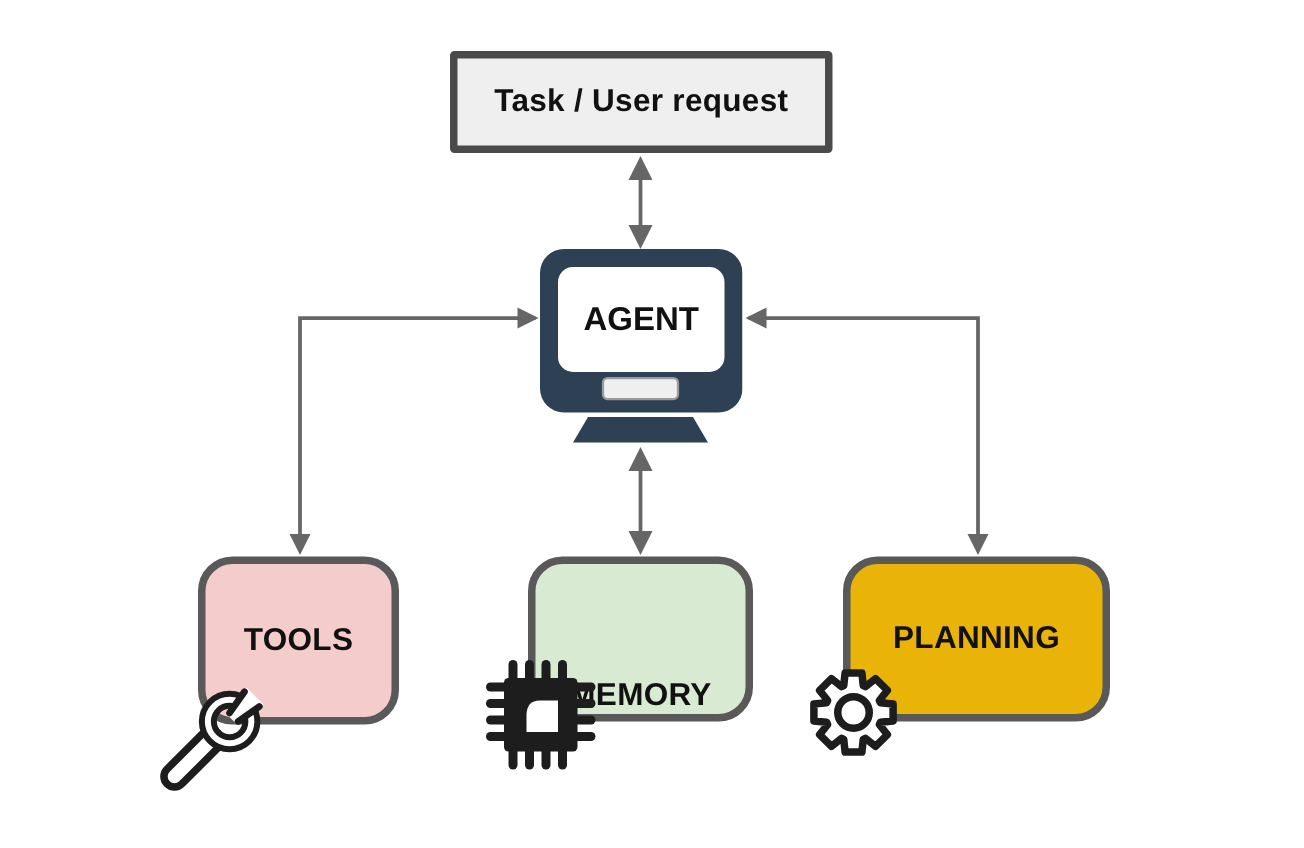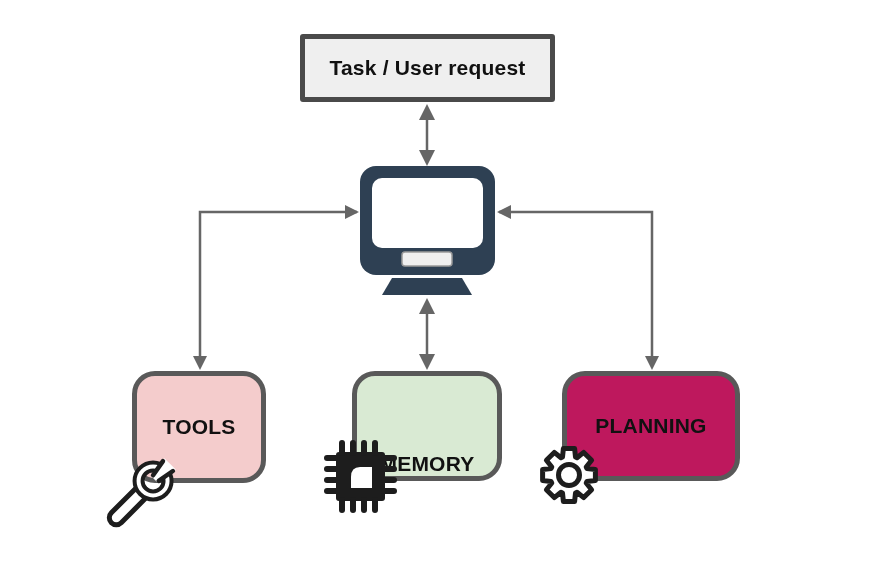--- a/index.html
+++ b/index.html
@@ -55,31 +55,32 @@
     <span class="node-label">Task / User request</span>
   </div>
 
   <div class="agent-wrap">
     <svg width="135" height="132" viewBox="0 0 135 132">
       <rect x="0" y="0" width="135" height="109" rx="16" fill="#2e4053" style="fill: rgb(46, 64, 83);"></rect>
       <rect x="12" y="12" width="111" height="70" rx="10" fill="#ffffff"></rect>
       <rect x="42" y="86" width="50" height="14" rx="3" fill="#efefef" stroke="#9a9a9a" stroke-width="1.5"></rect>
       <polygon points="32,112 102,112 112,129 22,129" fill="#2e4053" style="fill: rgb(46, 64, 83);"></polygon>
     </svg>
+    <div class="agent-label">AGENT</div>
   </div>
 
   <div class="node module tools-box" style="background-color: rgb(244, 204, 204);">
     <span class="node-label">TOOLS</span>
   </div>
 
   <div class="node module memory-box" style="background-color: rgb(217, 234, 211); align-items: flex-end;">
     <span class="node-label">MEMORY</span>
   </div>
 
-  <div class="node module planning-box" style="background-color: #be185d;">
+  <div class="node module planning-box" style="background-color: #eab308;">
     <span class="node-label">PLANNING</span>
   </div>
 
   <svg class="corner-icon wrench-pos" width="96" height="96" viewBox="0 0 96 96">
     <g transform="translate(46,52) rotate(45)">
       <line x1="0" y1="8" x2="0" y2="42" stroke="#1d1d1d" stroke-width="19" stroke-linecap="round"></line>
       <line x1="0" y1="8" x2="0" y2="42" stroke="#ffffff" stroke-width="9" stroke-linecap="round"></line>
       <circle cx="0" cy="-10" r="14.5" fill="none" stroke="#1d1d1d" stroke-width="12"></circle>
       <circle cx="0" cy="-10" r="14.5" fill="none" stroke="#ffffff" stroke-width="4"></circle>
       <polygon points="-8,-34 8,-34 5,-12 -5,-12" fill="#ffffff"></polygon>

